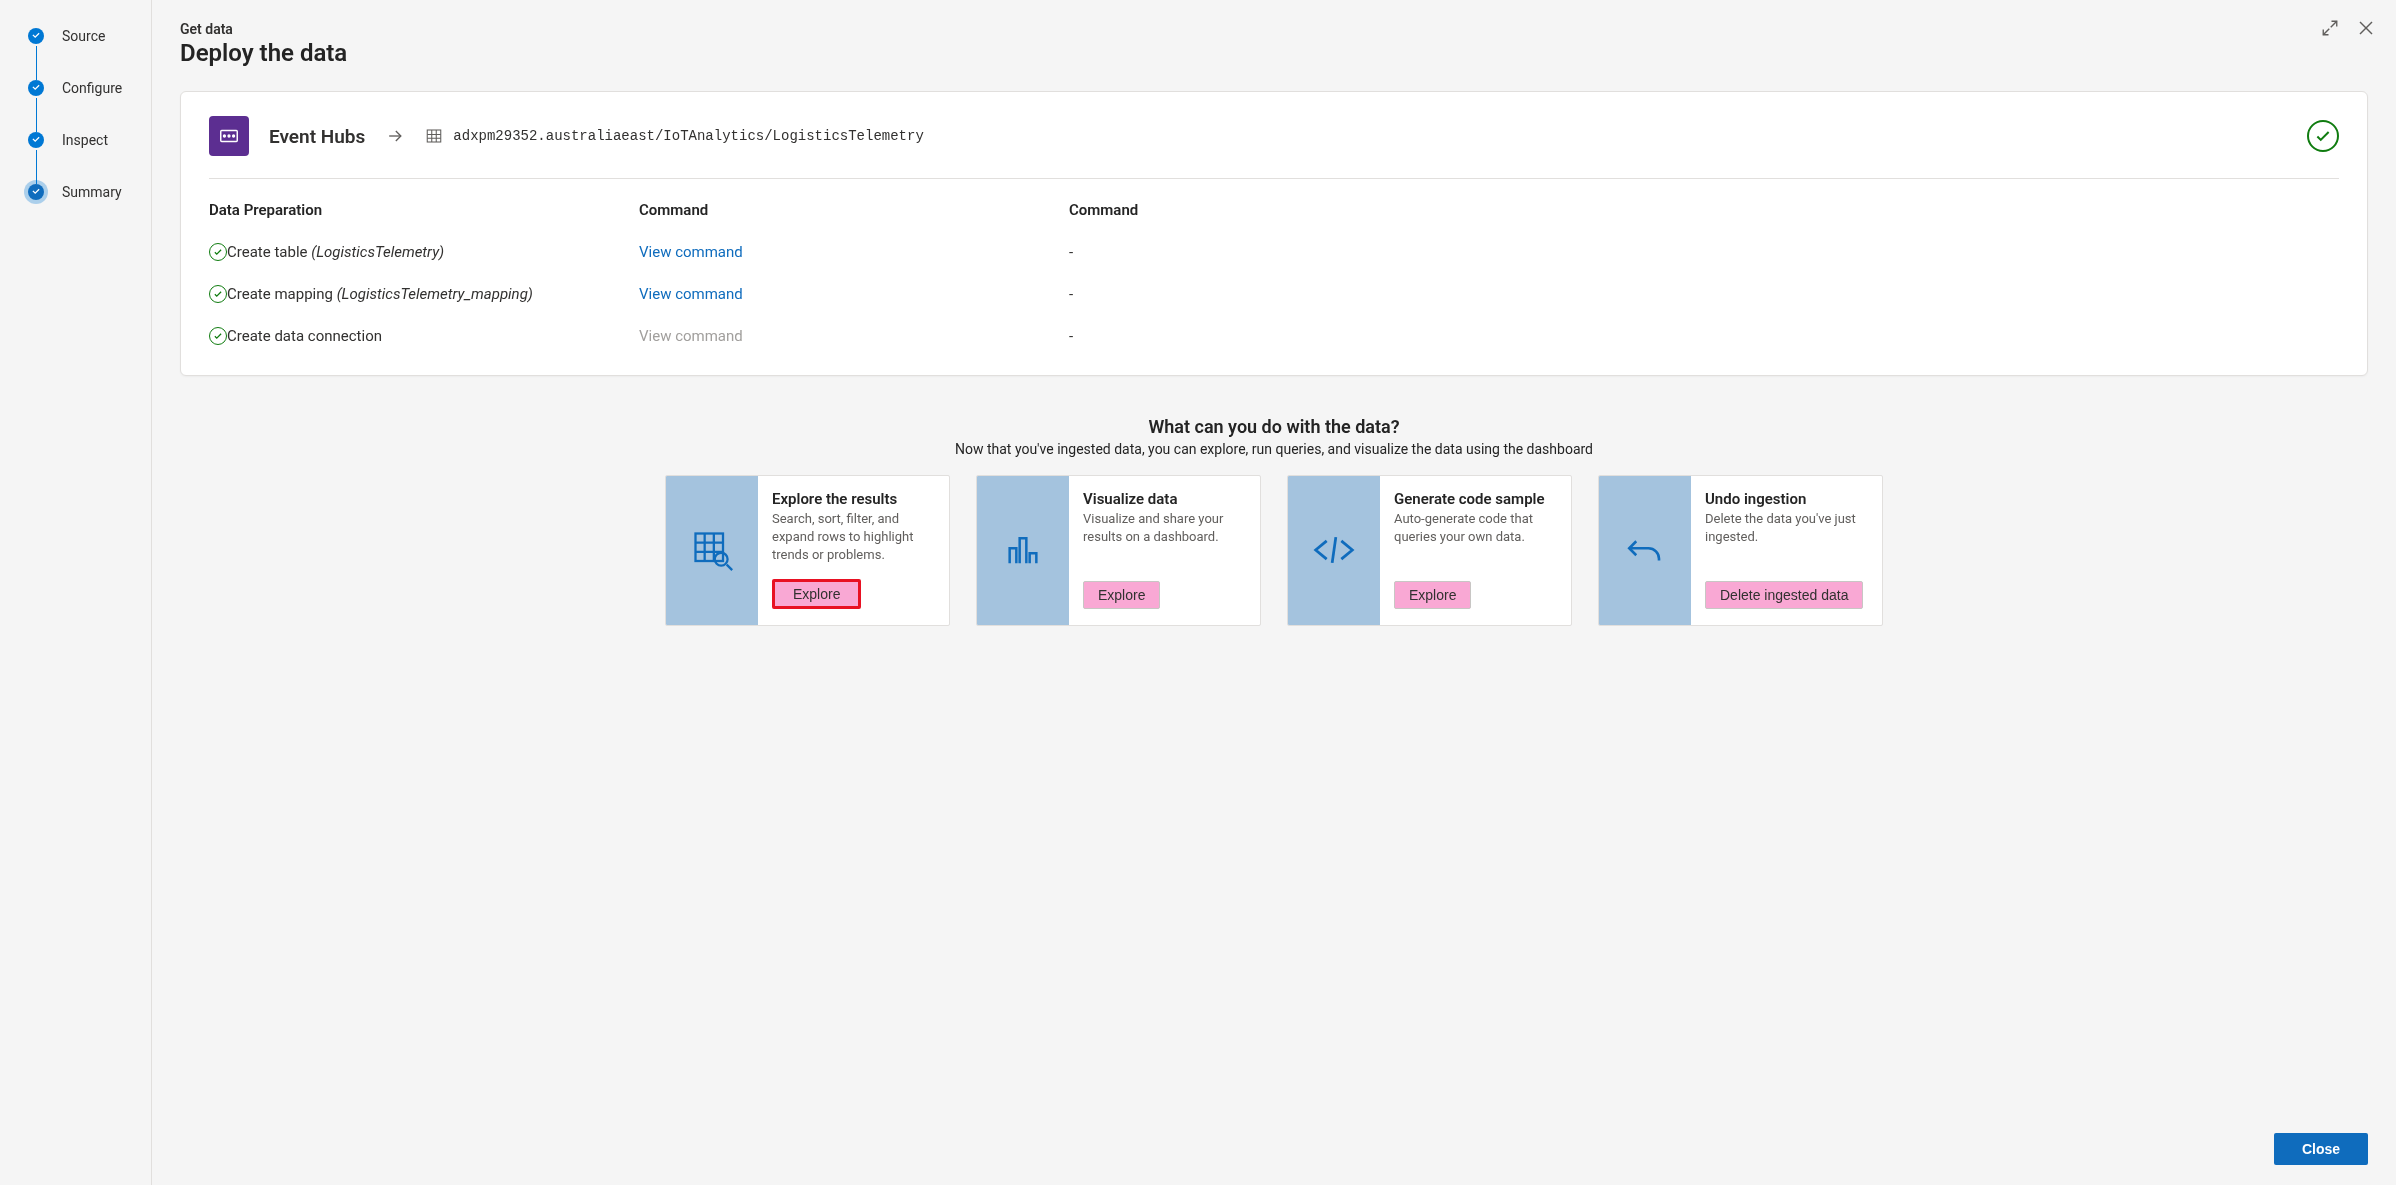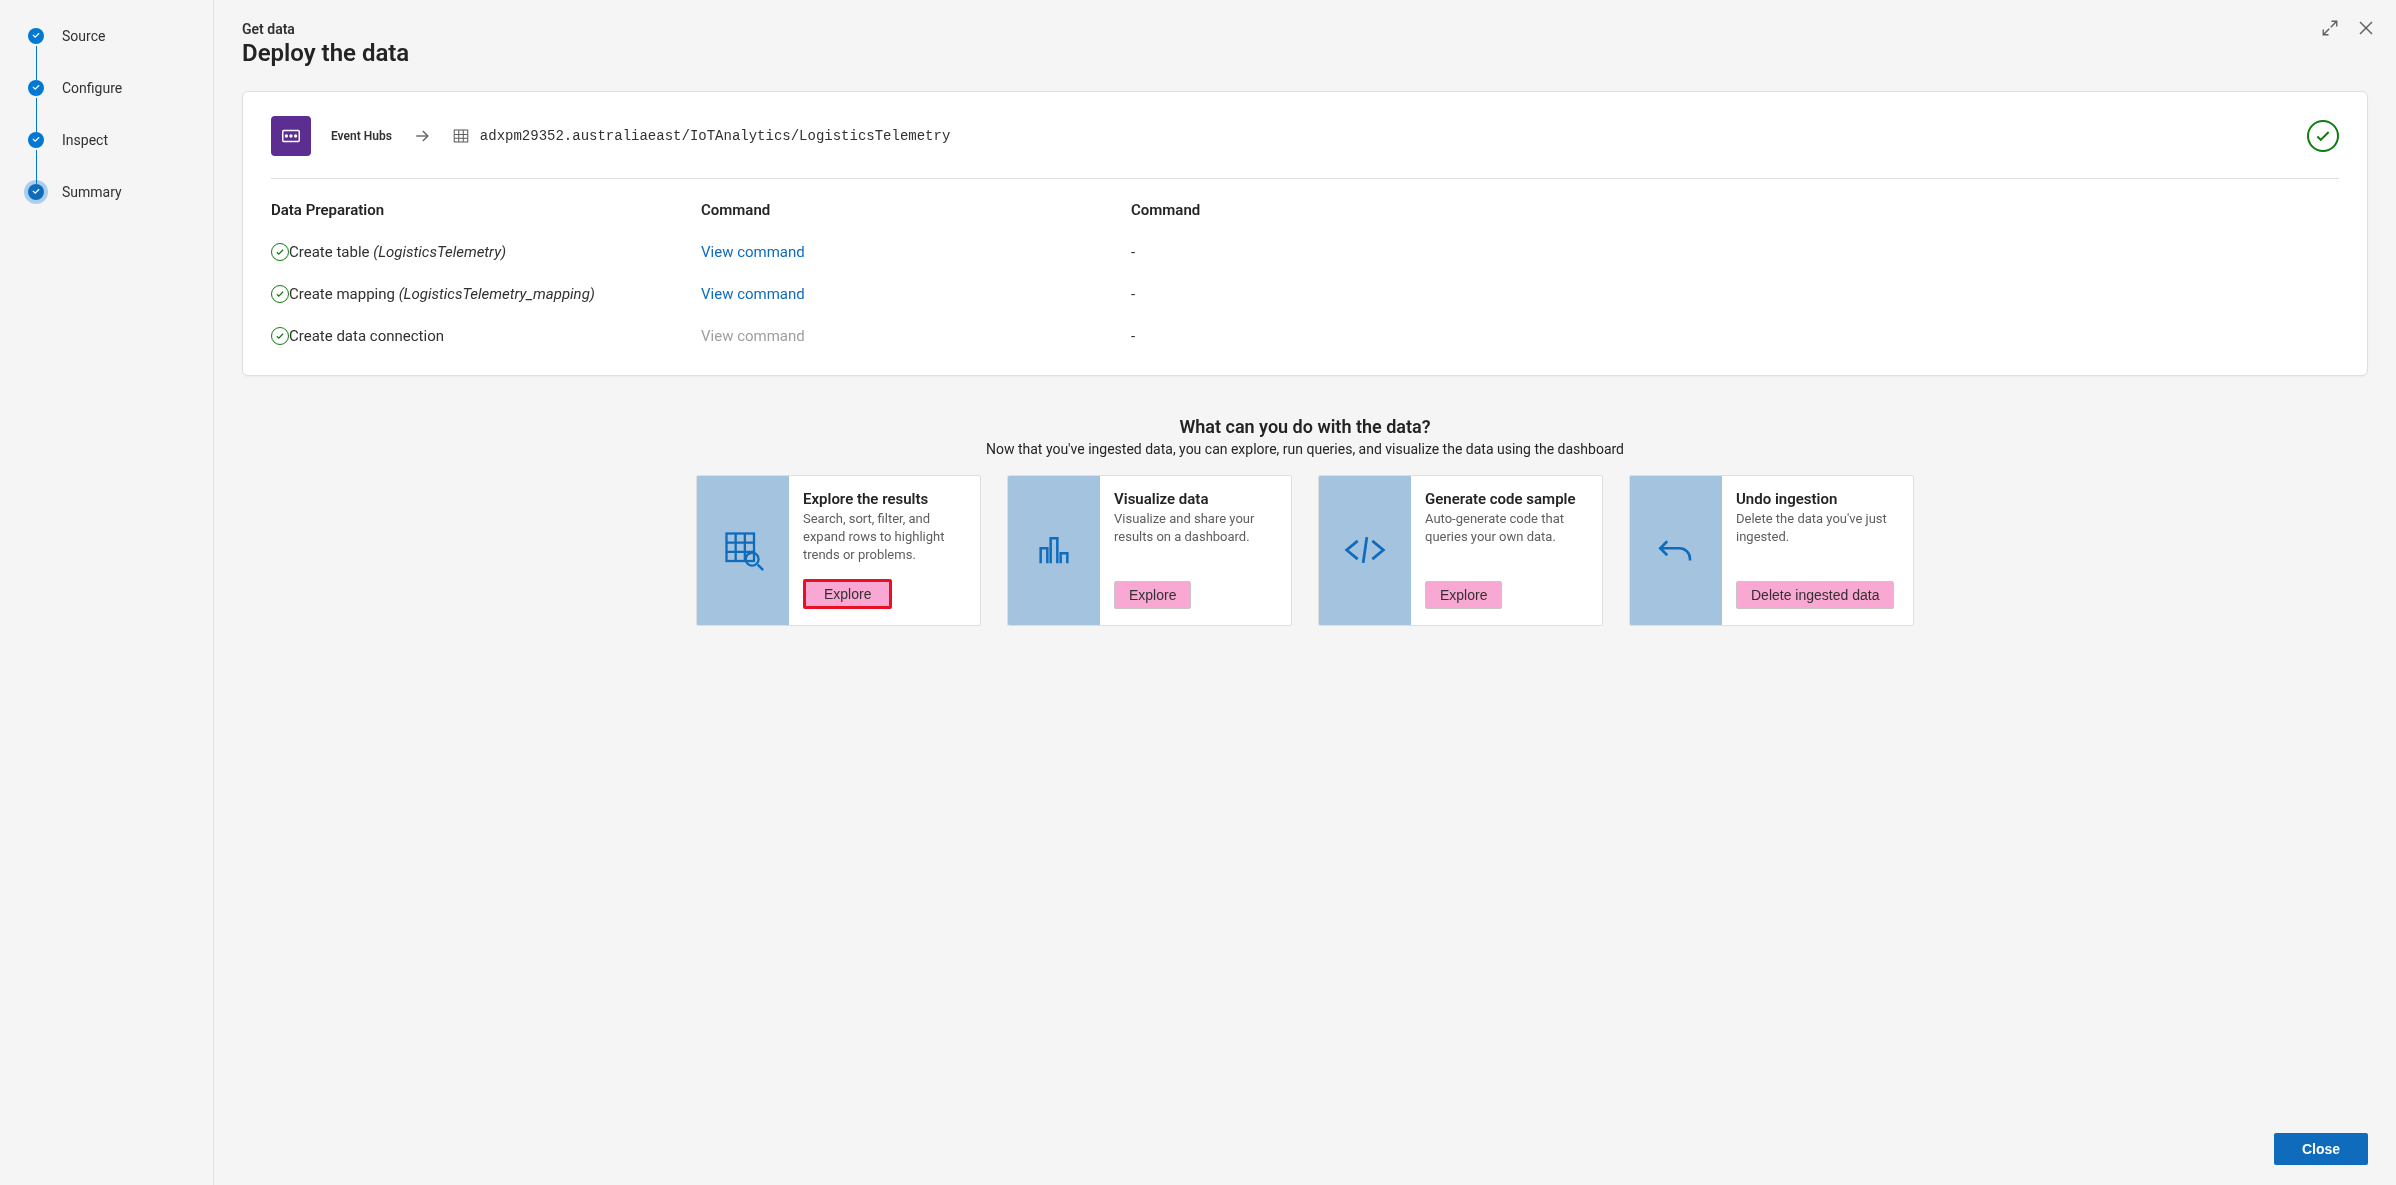--- a/index.html
+++ b/index.html
@@ -12,21 +12,21 @@
     width: 100%;
     height: 100vh;
     overflow: hidden;
   }
   .app {
     display: flex;
     height: 100%;
   }
   
   .stepper {
-    width: 214px;
+    width: 152px;
     padding: 28px 0 0 28px;
     border-right: 1px solid #e1dfdd;
     flex-shrink: 0;
   }
   .step {
     display: flex;
     align-items: center;
     position: relative;
     padding-bottom: 36px;
   }
@@ -113,21 +113,21 @@
   .conn-icon {
     width: 40px;
     height: 40px;
     background: #5c2e91;
     border-radius: 4px;
     display: flex;
     align-items: center;
     justify-content: center;
     color: #fff;
   }
-  .conn-name { font-weight: 600; font-size: 12px; }
+  .conn-name { font-weight: 600; font-size: 19px; }
   .conn-arrow { color: #605e5c; }
   .conn-target { display: flex; align-items: center; gap: 10px; color: #323130; font-family: Liberation Mono, monospace; }
   .conn-target-icon { color: #605e5c; }
   .conn-status {
     margin-left: auto;
     width: 32px; height: 32px;
     border: 2px solid #107c10;
     border-radius: 50%;
     display:flex; align-items:center; justify-content:center;
     color:#107c10;

